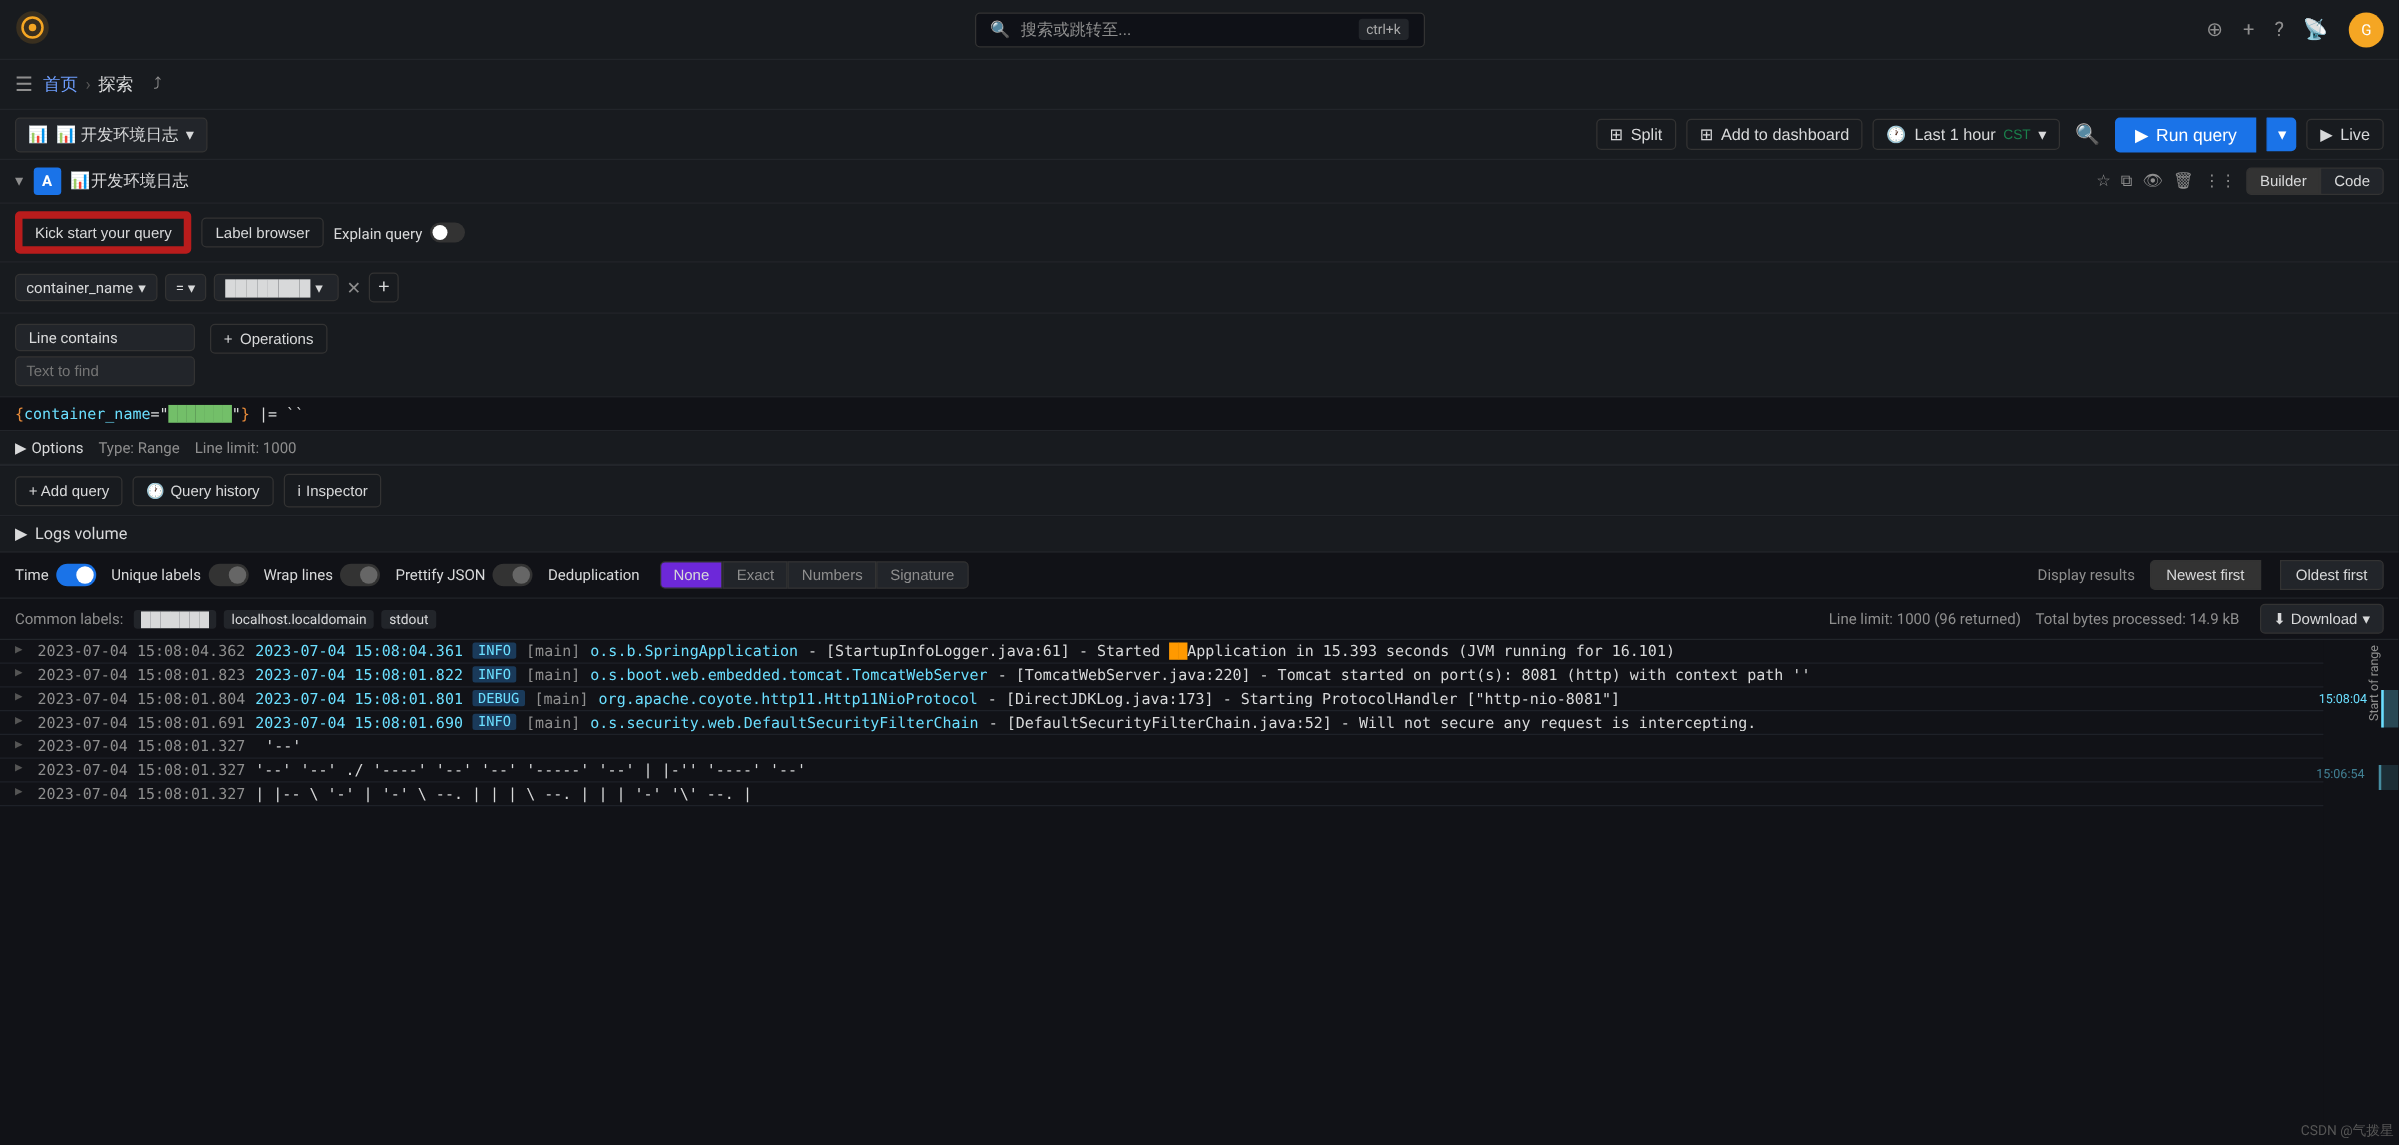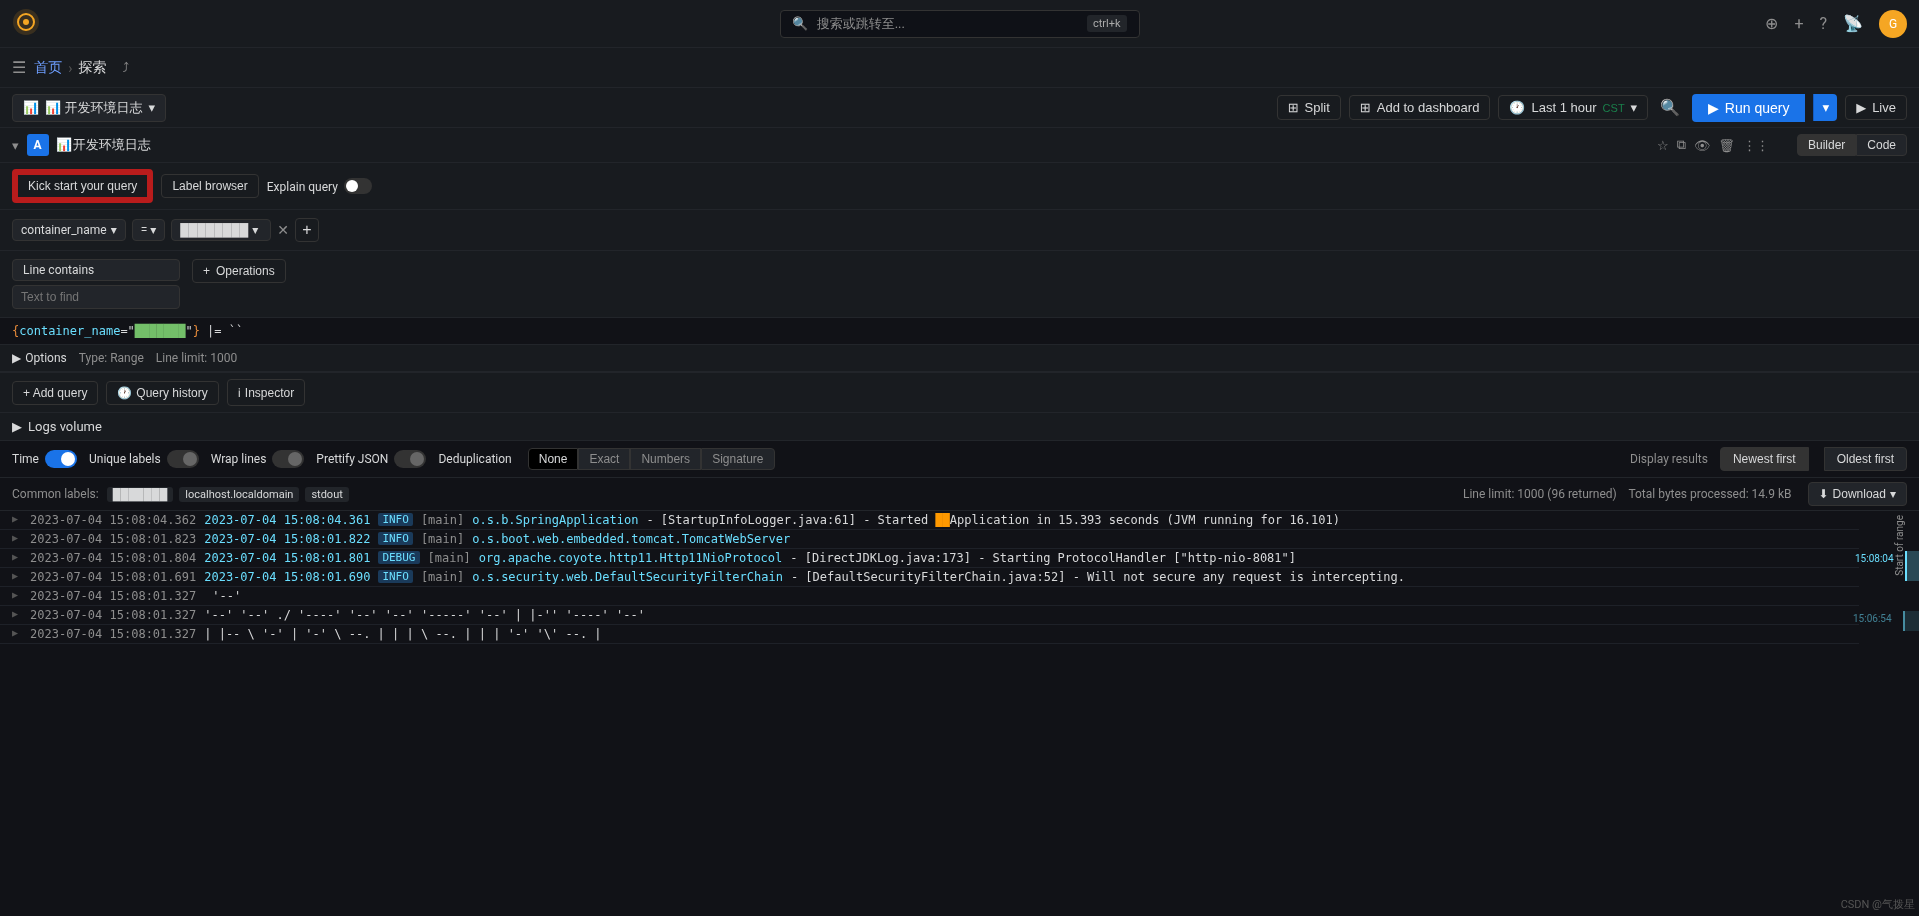--- a/index.html
+++ b/index.html
@@ -236,21 +236,21 @@
       margin-left: auto;
     }
     .toggle-btn {
       padding: 3px 10px;
       background: #22252a;
       border: 1px solid #333;
       cursor: pointer;
       color: #d8d9da;
       font-size: 12px;
     }
-    .toggle-btn.active { background: #333; margin-left: 20px; }
+    .toggle-btn.active { background: #333; }
     .toggle-btn:first-child { border-radius: 4px 0 0 4px; }
     .toggle-btn:last-child { border-radius: 0 4px 4px 0; }
 
     
     .query-toolbar {
       display: flex;
       align-items: center;
       padding: 6px 12px;
       gap: 8px;
       border-bottom: 1px solid #22252a;
@@ -391,21 +391,21 @@
       border-radius: 4px;
       cursor: pointer;
     }
     .text-to-find-input {
       background: #22252a;
       border: 1px solid #333;
       border-radius: 4px;
       padding: 4px 8px;
       color: #d8d9da;
       font-size: 12px;
-      width: 168px;
+      width: 144px;
       outline: none;
     }
     .operations-btn {
       display: flex;
       align-items: center;
       gap: 6px;
       padding: 4px 10px;
       background: transparent;
       border: 1px solid #333;
       border-radius: 4px;
@@ -559,21 +559,21 @@
     }
     .dedup-tab {
       padding: 3px 10px;
       background: #22252a;
       border: 1px solid #333;
       color: #8e8e8e;
       font-size: 12px;
       cursor: pointer;
     }
     .dedup-tab.active {
-      background: #000000;
+      background: #6d28d9;
       color: #d8d9da;
     }
     .dedup-tab:first-child { border-radius: 4px 0 0 4px; }
     .dedup-tab:last-child { border-radius: 0 4px 4px 0; }
     .display-results-label {
       margin-left: auto;
       font-size: 12px;
       color: #8e8e8e;
     }
     .sort-tabs {
@@ -937,20 +937,21 @@
           <span class="log-msg">- [StartupInfoLogger.java:61] - Started <span class="highlight">██</span>Application in 15.393 seconds (JVM running for 16.101)</span>
         </div>
 
         <div class="log-entry">
           <span class="log-arrow">▶</span>
           <span class="log-ts-local">2023-07-04 15:08:01.823</span>
           <span class="log-ts-accent">2023-07-04 15:08:01.822</span>
           <span class="log-level-info">INFO</span>
           <span class="log-thread">[main]</span>
           <span class="log-class">o.s.boot.web.embedded.tomcat.TomcatWebServer</span>
+          <span class="log-msg">- [TomcatWebServer.java:220] - Tomcat started on port(s): 8081 (http) with context path ''</span>
         </div>
 
         <div class="log-entry">
           <span class="log-arrow">▶</span>
           <span class="log-ts-local">2023-07-04 15:08:01.804</span>
           <span class="log-ts-accent">2023-07-04 15:08:01.801</span>
           <span class="log-level-debug">DEBUG</span>
           <span class="log-thread">[main]</span>
           <span class="log-class">org.apache.coyote.http11.Http11NioProtocol</span>
           <span class="log-msg">- [DirectJDKLog.java:173] - Starting ProtocolHandler ["http-nio-8081"]</span>

